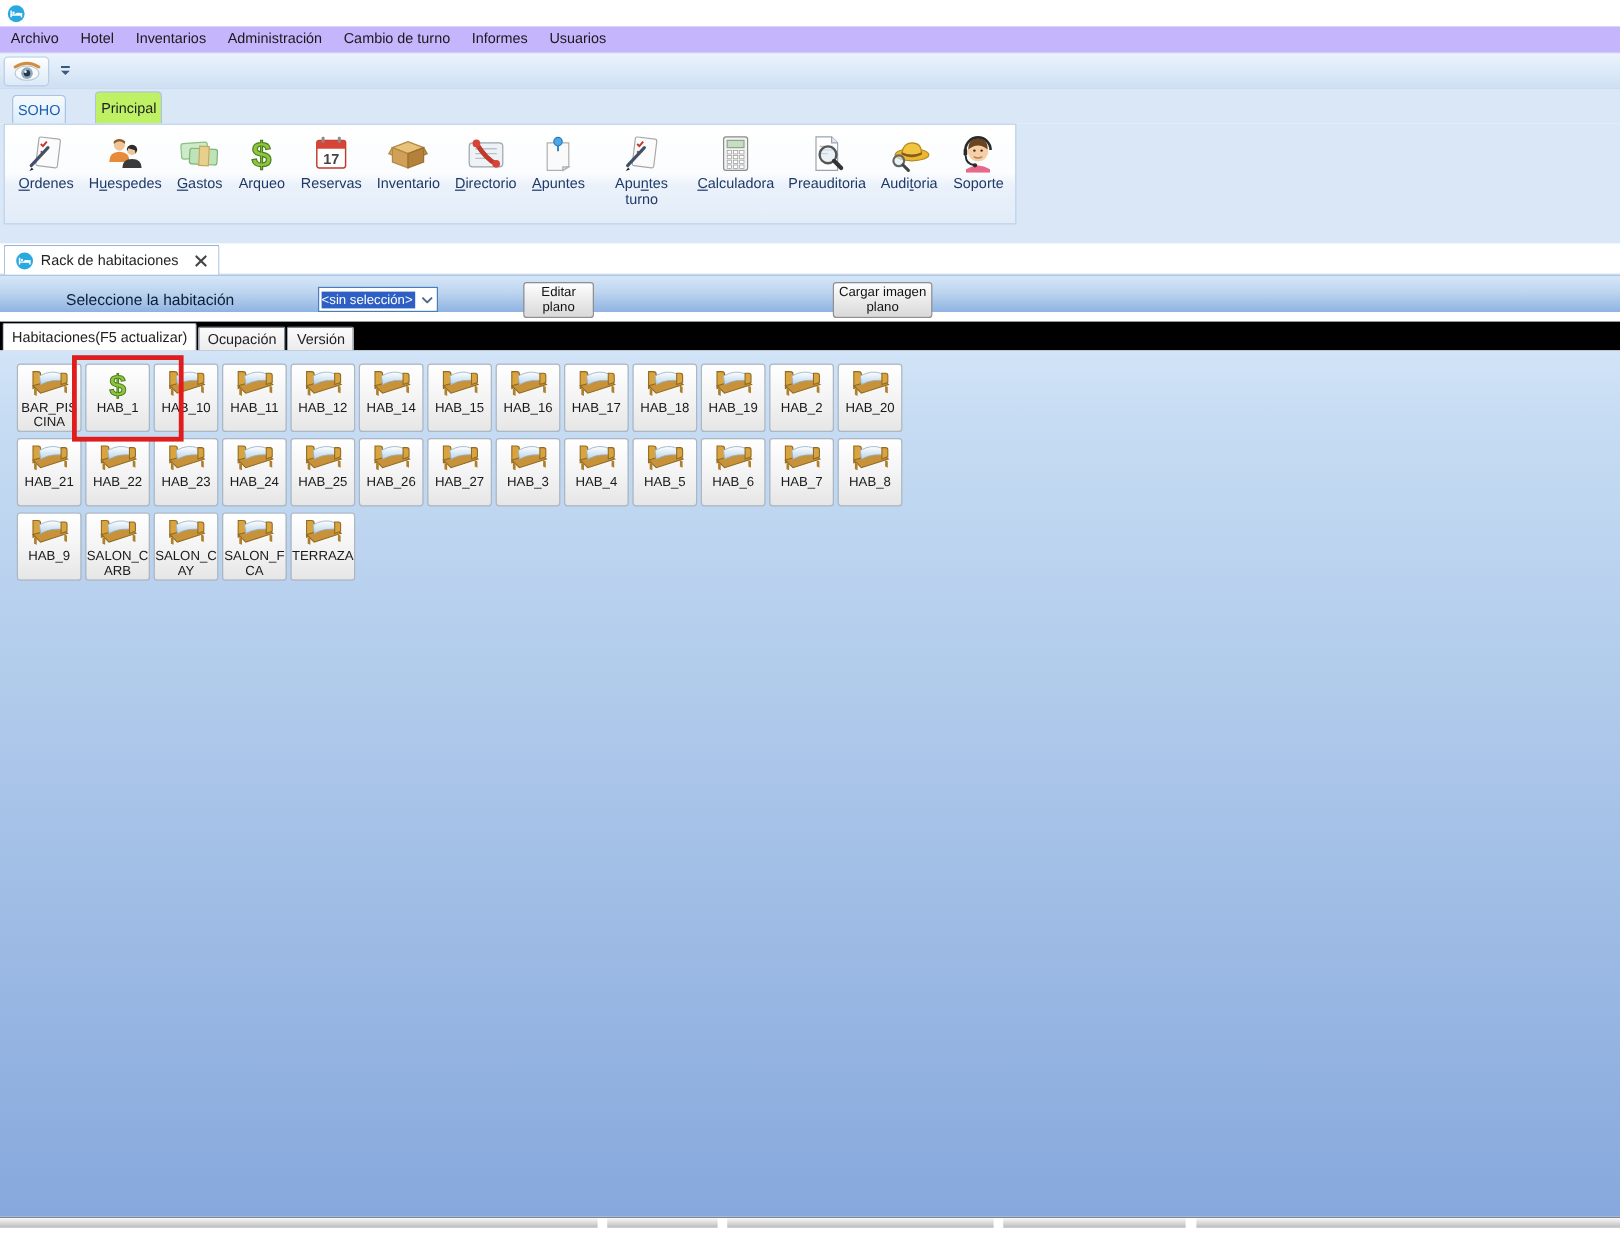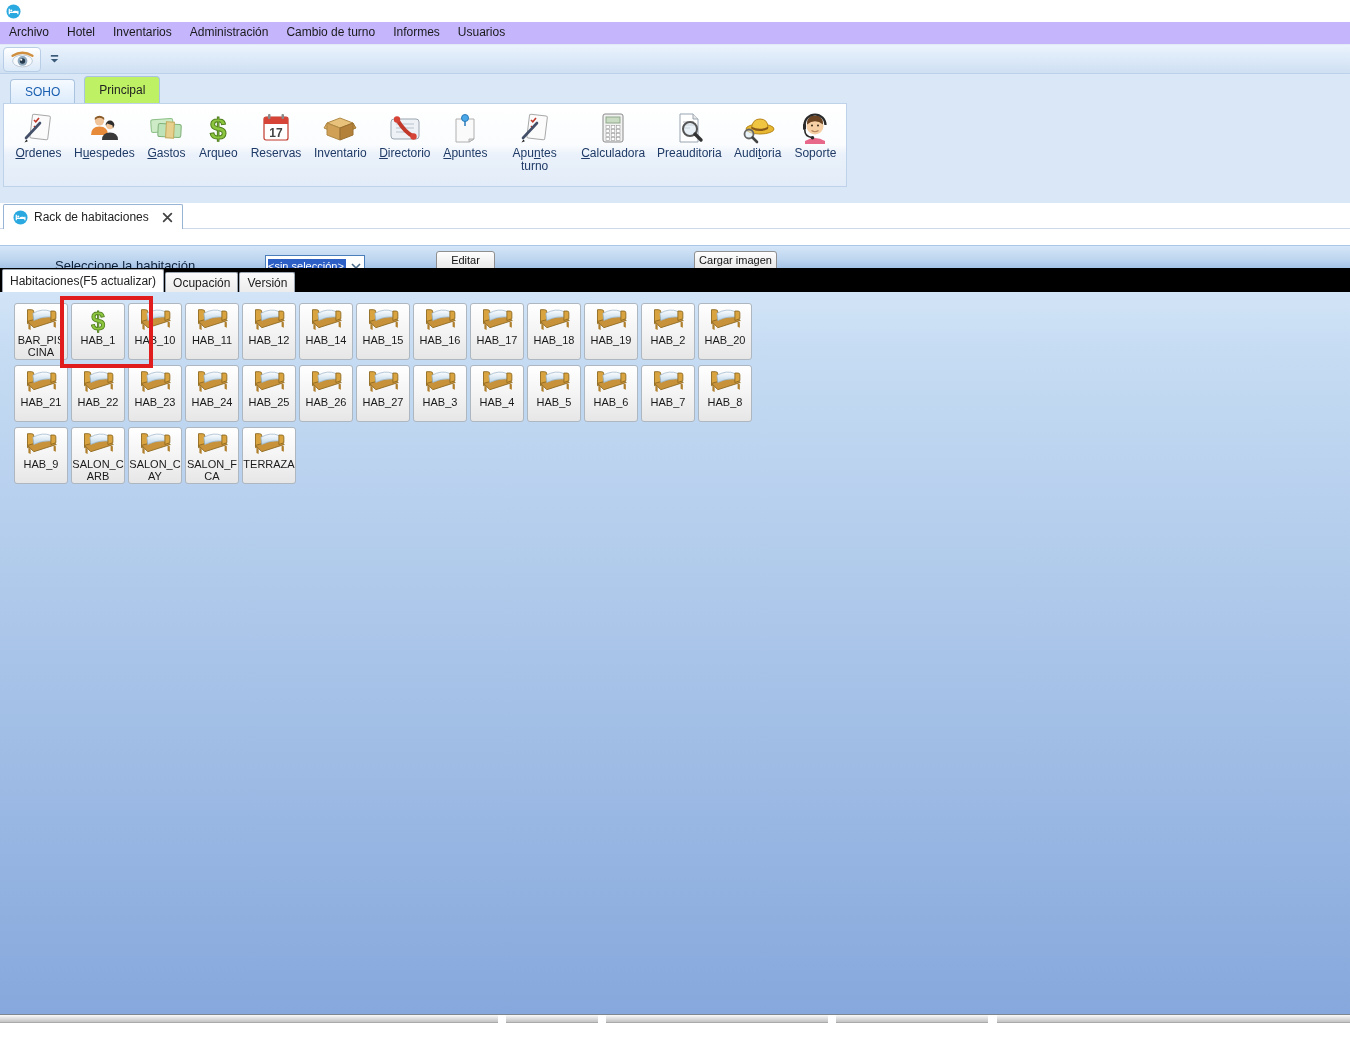--- a/index.html
+++ b/index.html
@@ -15,39 +15,39 @@
   .menu-item{padding:3px 9px;cursor:default}
 
   
   .qat{position:absolute;top:44px;left:0;right:0;height:30px;background:linear-gradient(#eaf3fd,#cfe0f3);border-top:1px solid #e0e9f4;border-bottom:1px solid #bcd2ea;display:flex;align-items:center;padding-left:3px}
   .eye-btn{width:38px;height:25px;border:1px solid #b8cde6;border-radius:4px;background:linear-gradient(#ffffff,#dbe9f8);display:flex;align-items:center;justify-content:center}
   .eye-btn .ic{width:27px;height:18px;display:block}
   .qat-overflow{width:13px;height:11px;margin-left:7px;display:block}
 
   
   .ribbon-tabs{position:absolute;top:74px;left:0;right:0;height:29px;background:#d9e7f7;display:flex;align-items:flex-end;padding-left:10px}
-  .rtab{padding:0 14px;display:flex;align-items:center;font-size:12px;border-radius:4px 4px 0 0;margin-right:9px;cursor:default}
+  .rtab{padding:0 4px;display:flex;align-items:center;font-size:12px;border-radius:4px 4px 0 0;margin-right:24px;cursor:default}
   .rtab.inactive{height:24px;color:#1a5fb0;background:linear-gradient(#f5faff,#dcebfb);border:1px solid #aac4e0;border-bottom:none}
   .rtab.active{height:27px;color:#222;background:#bef264;border:1px solid #aac4e0;border-bottom:none}
 
   
   .ribbon-band{position:absolute;top:103px;left:0;right:0;height:100px;background:#d9e7f7}
   .ribbon-body{position:absolute;top:103px;left:3px;width:844px;height:84px;background:linear-gradient(#ffffff 0%,#fafcfe 50%,#eaf1fa 62%,#e2ecf8 100%);border:1px solid #bed3ea;display:flex;align-items:flex-start;padding:5px 4px 0 6px;gap:2px}
   .rbtn{display:flex;flex-direction:column;align-items:center;padding:3px 7px;border-radius:3px;min-width:46px;cursor:default}
   .ricon{width:34px;height:32px;display:block}
   .rlabel{font-size:12px;color:#1f3a66;text-align:center;line-height:13px;margin-top:3px;max-width:70px}
 
   
   .doc-tab-strip{position:absolute;top:203px;left:0;right:0;height:26px;background:#fff;border-bottom:1px solid #cdd9e8}
   .doc-tab{position:absolute;left:3px;top:1px;height:25px;background:#fff;border:1px solid #98b4d4;border-bottom:none;border-radius:2px 2px 0 0;display:flex;align-items:center;gap:6px;padding:0 9px;font-size:12px;color:#222}
   .tab-icon{width:15px;height:15px;flex:none}
   .tab-close{width:11px;height:11px;margin-left:7px;flex:none;cursor:pointer}
 
   
-  .cmdbar{position:absolute;top:245px;left:0;right:0;height:31px;background:linear-gradient(#d5e6f8,#bdd5ef 45%,#8fb3e2);border-top:1px solid #aac6e6}
+  .cmdbar{position:absolute;top:229px;left:0;right:0;height:31px;background:linear-gradient(#d5e6f8,#bdd5ef 45%,#8fb3e2);border-top:1px solid #aac6e6}
   .sel-label{position:absolute;left:55px;top:12px;font-size:13px;color:#0c1f38}
   .combo{position:absolute;left:265px;top:9px;width:100px;height:21px;background:#fff;border:1px solid #4a7ebb;display:flex;align-items:center;cursor:default}
   .combo .val{flex:1;margin:2px 1px 2px 2px;background:#2e5fc4;color:#fff;font-size:11px;padding:1px 0;white-space:nowrap;overflow:hidden}
   .combo .dd{width:17px;height:100%;display:flex;align-items:center;justify-content:center}
   .combo .dd .ic{width:10px;height:6px;display:block}
   .plan-btn{position:absolute;top:5px;height:30px;background:linear-gradient(#fefefe,#e9e9e9 55%,#d9d9d9);border:1px solid #8f8f8f;border-radius:3px;font-size:11px;line-height:12px;text-align:center;color:#111;display:flex;align-items:center;justify-content:center;padding:0 3px;cursor:default}
   #btn-editar{left:436px;width:59px}
   #btn-cargar{left:694px;width:83px}
 
   

